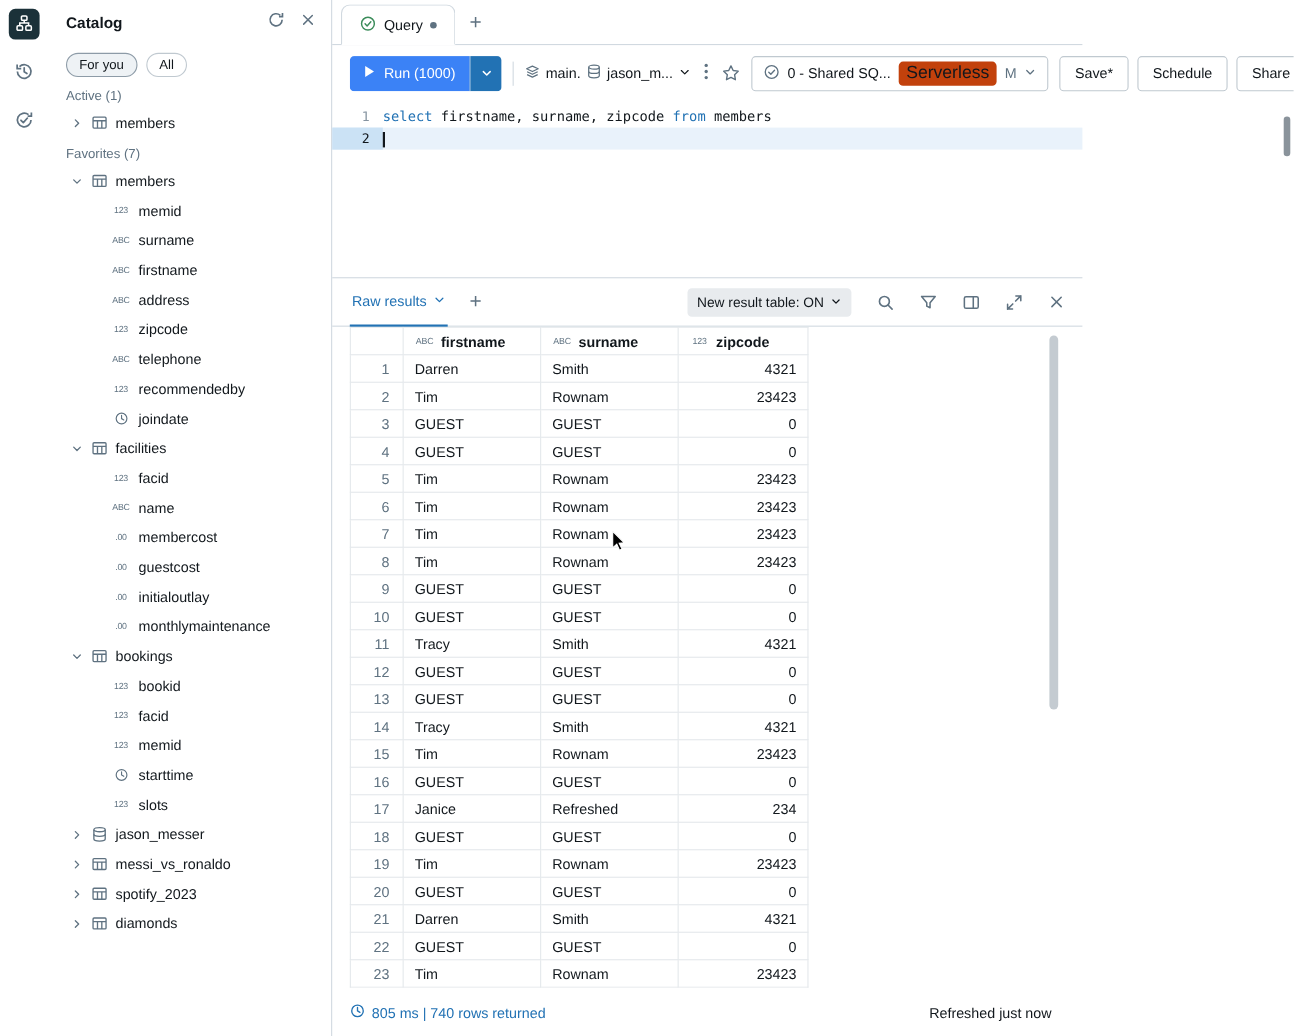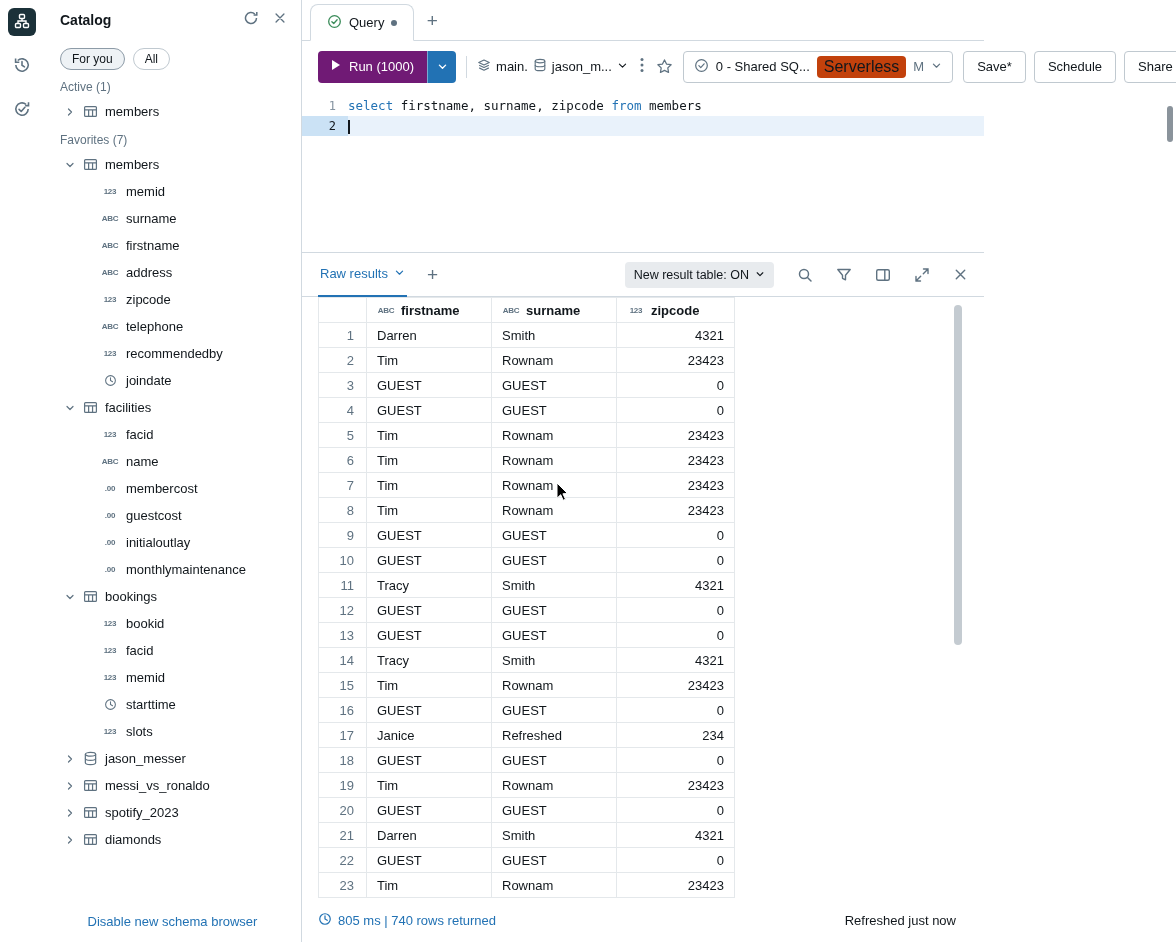--- a/index.html
+++ b/index.html
@@ -27,38 +27,38 @@
   .pill.active{border:1px solid #8D9BA7;background:#EEF2F5}
   .pill.plain{border:1px solid #C0C9D0;background:#fff}
   .tree{flex:1;overflow:hidden;padding-top:2px}
   .sec-label{color:#5F7281;font-size:12px;padding:8px 16px 4px}
   .tree-row{display:flex;align-items:center;height:27px;gap:7px;cursor:pointer}
   .tree-row.root{padding-left:20px}
   .tree-row.col{padding-left:57px}
   .chev{width:12px;display:flex;flex:none}
   .node-icon{display:flex;flex:none}
   .type-icon{width:18px;display:flex;justify-content:center;align-items:center;flex:none}
-  .type-icon.txt{font-size:8px;font-weight:700;color:#5F7281;letter-spacing:-0.2px}
+  .type-icon.txt{font-size:8px;font-weight:400;color:#5F7281;letter-spacing:-0.2px}
   .tlabel{font-size:13px;white-space:nowrap}
   .cat-footer{padding:8px 0 13px;text-align:center;flex:none}
   .cat-footer a{color:#2272B4;font-size:13px;text-decoration:none;cursor:pointer}
 
   
   .main{flex:1;display:flex;flex-direction:column;min-width:0}
   .tabbar{height:41px;flex:none;border-bottom:1px solid #D1D9E0;display:flex;align-items:flex-end;padding-left:8px;gap:4px}
   .tab{height:37px;margin-bottom:-1px;background:#fff;border:1px solid #D1D9E0;border-bottom:1px solid #fff;
     border-radius:8px 8px 0 0;display:flex;align-items:center;gap:7px;padding:0 16px;cursor:pointer;position:relative;z-index:2}
   .tab-label{font-size:13px}
   .dirty-dot{width:6px;height:6px;border-radius:50%;background:#5F7281}
   .tab-add{width:28px;height:28px;margin-bottom:5px;display:flex;align-items:center;justify-content:center;
     font-size:19px;color:#5F7281;cursor:pointer;border:none;background:none;font-family:"Liberation Sans",sans-serif}
 
   .toolbar{height:51px;flex:none;display:flex;align-items:center;padding:0 16px;gap:10px}
   .run{display:flex;height:32px;border-radius:4px;overflow:hidden;cursor:pointer;flex:none}
-  .run-main{background:#701a75;color:#fff;display:flex;align-items:center;gap:8px;padding:0 13px;font-size:13px}
+  .run-main{background:#3b82f6;color:#fff;display:flex;align-items:center;gap:8px;padding:0 13px;font-size:13px}
   .run-caret{background:#2272B4;width:29px;display:flex;align-items:center;justify-content:center;border-left:1px solid rgba(255,255,255,.4)}
   .vsep{width:1px;height:22px;background:#D1D9E0;flex:none}
   .ctx{display:flex;align-items:center;gap:5px;cursor:pointer;white-space:nowrap}
   .kebab{padding:0 2px}
   .star{cursor:pointer;display:flex}
   .warehouse{height:32px;border:1px solid #C0C9D0;border-radius:4px;display:flex;align-items:center;gap:7px;
     padding:0 10px;cursor:pointer;white-space:nowrap}
   .badge{background:#c2410c;border-radius:4px;padding:2px 7px;font-size:16px}
   .wh-size{color:#5F7281}
   .right-btns{margin-left:auto;display:flex;gap:8px}
@@ -356,23 +356,20 @@
           </span>
           <span class="node-icon">
             <svg width="15" height="15" viewBox="0 0 16 16">
               <rect x="1.7" y="2.7" width="12.6" height="10.6" rx="1" fill="none" stroke="#5F7281" stroke-width="1.3"></rect>
               <path d="M1.7 6.2h12.6M6 6.2v7.1M10.2 6.2v7.1" fill="none" stroke="#5F7281" stroke-width="1.3"></path>
             </svg>
           </span>
           <span class="tlabel">diamonds</span>
         </div>
       </div>
-    <div class="cat-footer">
-      <a>Disable new schema browser</a>
-    </div>
   </aside>
 
   <main class="main">
 
     <div class="tabbar">
       <div class="tab">
         <span>
           <svg width="15" height="15" viewBox="0 0 16 16">
               <circle cx="8" cy="8" r="6.2" fill="none" stroke="#3B8C5A" stroke-width="1.4"></circle>
               <path d="M5.2 8.2l2 2 3.6-4" fill="none" stroke="#3B8C5A" stroke-width="1.4" stroke-linecap="round" stroke-linejoin="round"></path>

